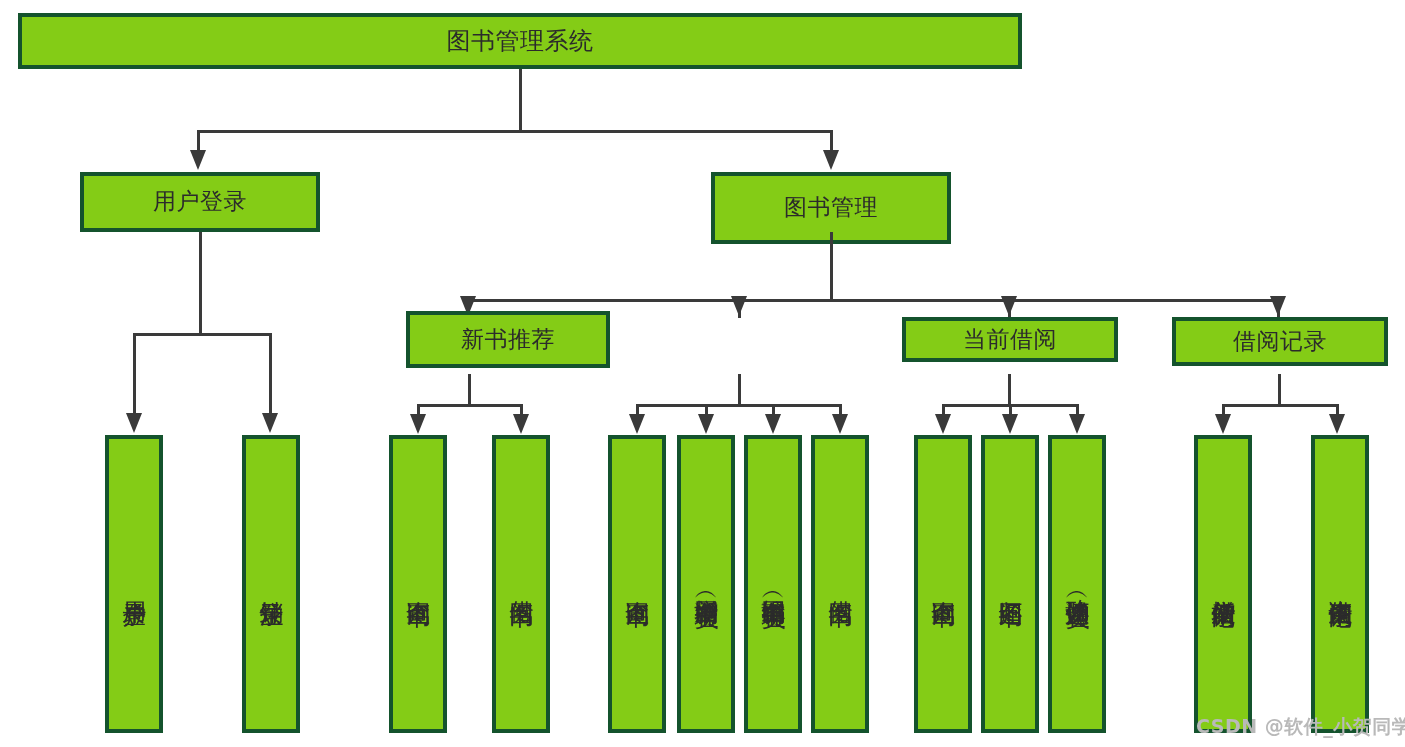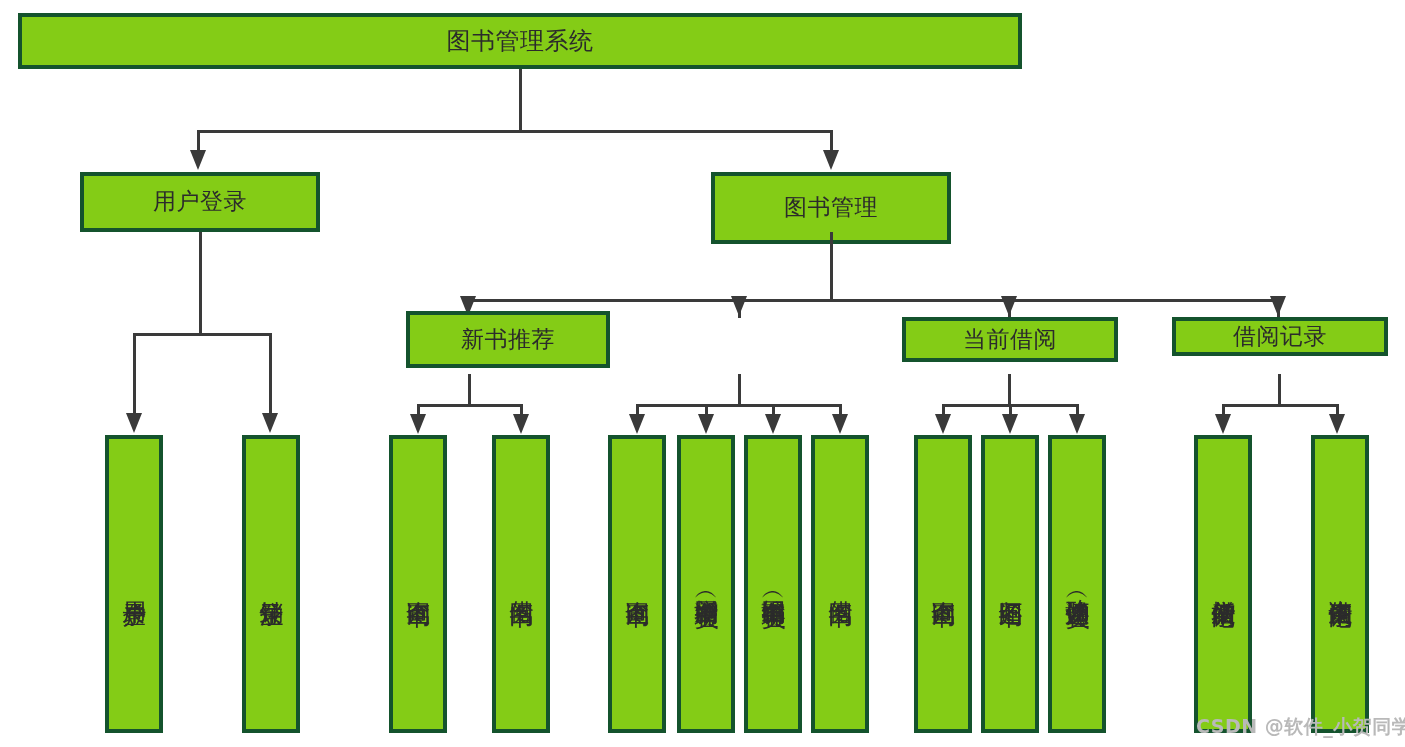--- a/index.html
+++ b/index.html
@@ -127,21 +127,21 @@
   <div class="arrow" style="left:1001px; top:296px;"></div>
   <div class="conn v" style="left:1277px; top:299px; width:3px; height:19px;"></div>
   <div class="arrow" style="left:1270px; top:296px;"></div>
 
   <div class="node horiz" style="left:362px; top:311px; width:204px; height:57px;margin-left:44px;">
     <span class="node-label">新书推荐</span>
   </div>
   <div class="node horiz" style="left:902px; top:317px; width:216px; height:45px;">
     <span class="node-label">当前借阅</span>
   </div>
-  <div class="node horiz" style="left:1172px; top:317px; width:216px; height:39px;">
+  <div class="node horiz" style="left:1172px; top:317px; width:216px; height:49px;">
     <span class="node-label">借阅记录</span>
   </div>
 
   <div class="conn v" style="left:468px; top:374px; width:3px; height:32px;"></div>
   <div class="conn h" style="left:417px; top:404px; width:106px; height:3px;"></div>
   <div class="conn v" style="left:417px; top:404px; width:3px; height:16px;"></div>
   <div class="arrow" style="left:410px; top:414px;"></div>
   <div class="conn v" style="left:520px; top:404px; width:3px; height:16px;"></div>
   <div class="arrow" style="left:513px; top:414px;"></div>
 

